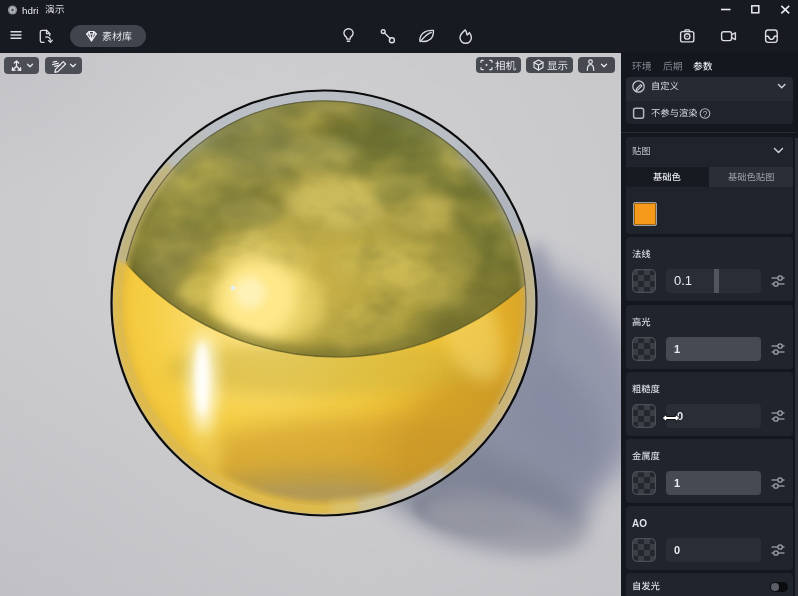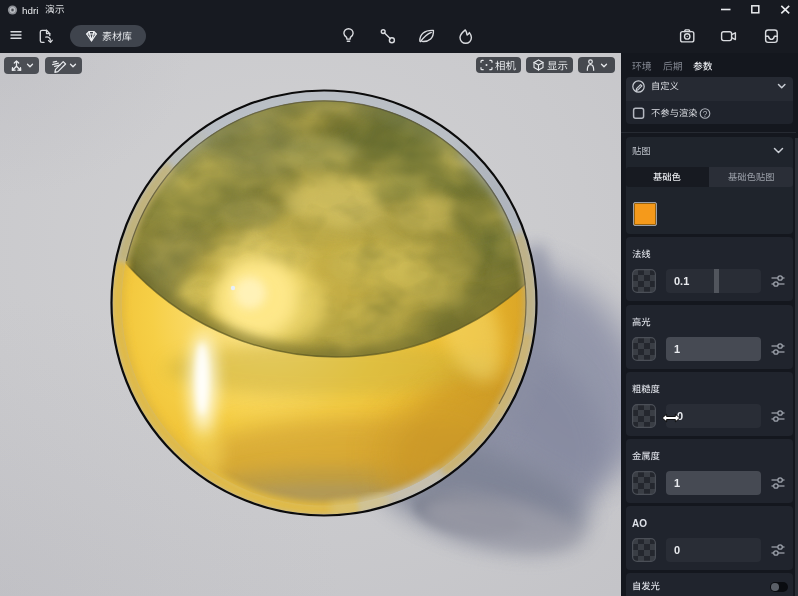--- a/index.html
+++ b/index.html
@@ -341,21 +341,21 @@
               <rect width="12" height="12" fill="#24272e"></rect>
               <rect width="6" height="6" fill="#3a3e45"></rect>
               <rect x="6" y="6" width="6" height="6" fill="#3a3e45"></rect>
             </pattern>
           </defs>
           <rect x="0.6" y="0.6" width="22.8" height="22.8" rx="4.5" fill="url(#ck0)" stroke="#4b4f57" stroke-width="1.2"></rect>
         </svg>
       </div>
       <div class="abs" style="left:44.5px;top:215.5px;width:95.5px;height:24px;border-radius:4px;background:#292d36"></div>
       <div class="abs" style="left:93px;top:215.5px;width:4.5px;height:24px;background:#51555d"></div>
-      <div class="abs" style="left:53.0px;top:215.5px;color:#e8eaee;font-size:11px;font-weight:bold;line-height:24px">0.1</div>
+      <div class="abs" style="left:53.0px;top:215.5px;color:#e8eaee;font-size:13px;font-weight:normal;line-height:24px">0.1</div>
       <div class="abs" style="left:146px;top:215.5px">
         <svg width="22" height="24" style="display:block" fill="none" stroke="#9ba0a9" stroke-width="1.3">
           <line x1="4.5" y1="9" x2="17.5" y2="9"></line>
           <line x1="4.5" y1="15" x2="17.5" y2="15"></line>
           <circle cx="13.1" cy="9" r="2.2" fill="#20242d"></circle>
           <circle cx="8.9" cy="15" r="2.2" fill="#20242d"></circle>
         </svg>
       </div>
 <div class="abs" style="left:5px;top:252px;width:167px;height:64px;border-radius:4px;background:#20242d"></div>
 <div class="abs" style="left:11px;top:264px">

